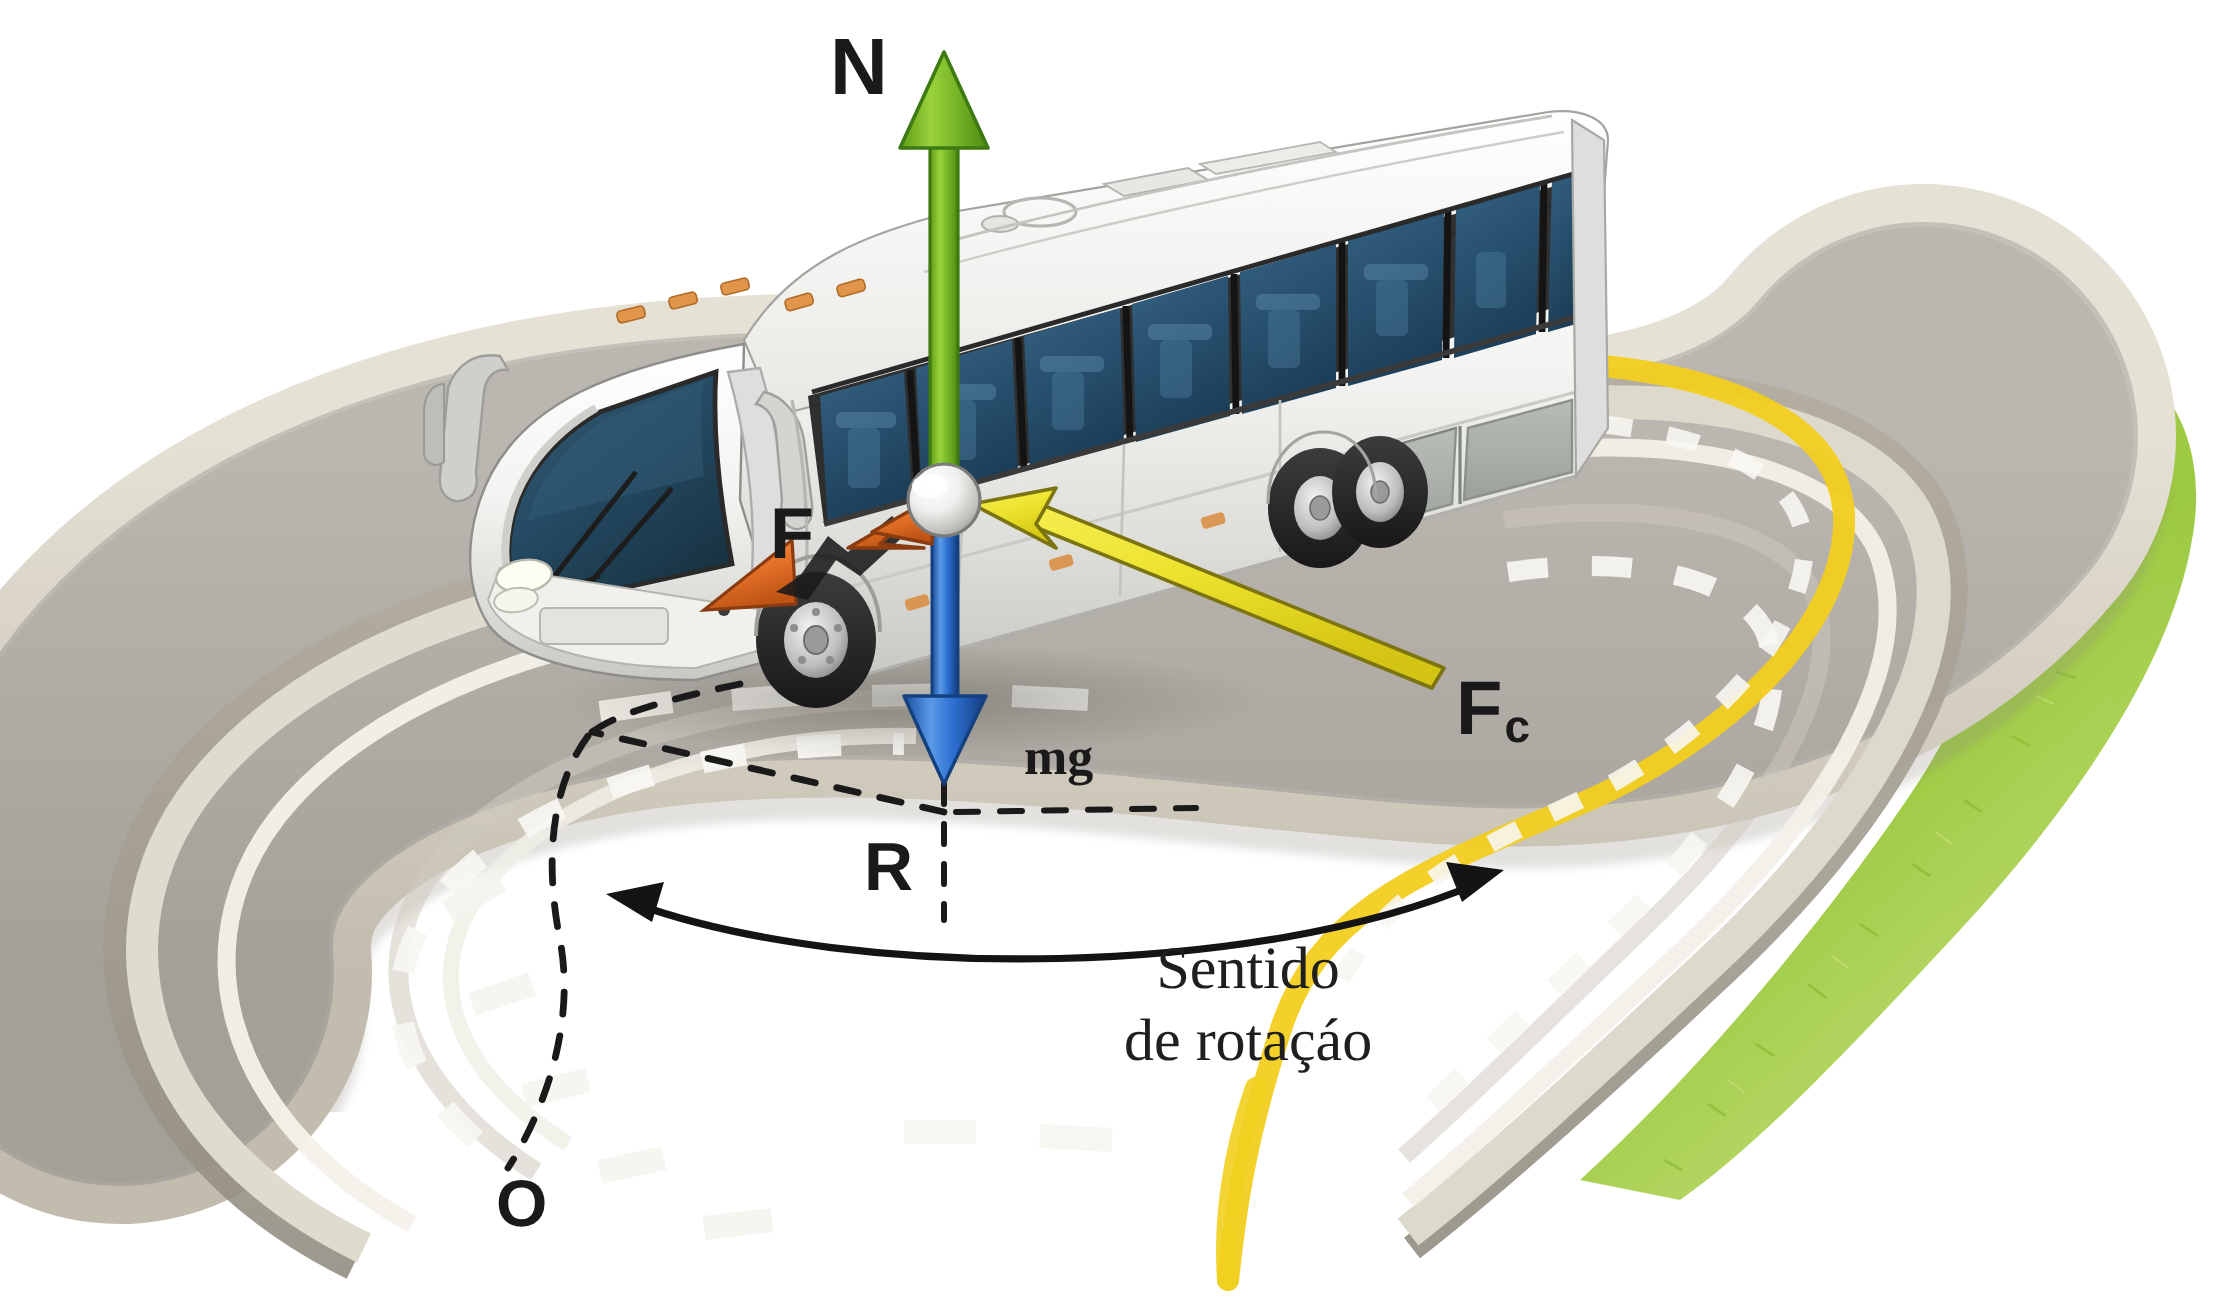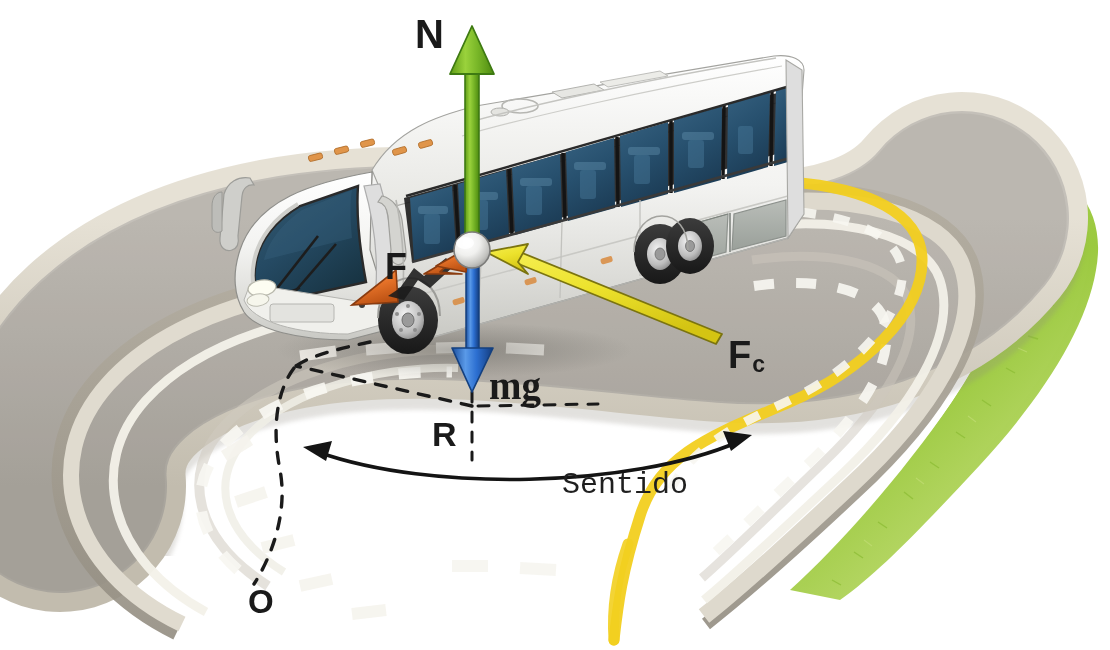--- a/index.html
+++ b/index.html
@@ -16,28 +16,28 @@
     position:absolute;
     font-family:"Liberation Serif", serif;
     font-weight:bold;
     color:#1a1a1a;
     white-space:nowrap;
     line-height:1;
     user-select:none;
   }
   #label-N{left:415px;top:14px;font-size:40px;font-family:"Liberation Sans",sans-serif;}
   #label-F{left:385px;top:249px;font-size:36px;font-family:"Liberation Sans",sans-serif;}
-  #label-mg{left:489px;top:366px;font-size:39px;}
+  #label-mg{left:512px;top:366px;font-size:26px;}
   #label-R{left:432px;top:417px;font-size:34px;font-family:"Liberation Sans",sans-serif;}
   #label-O{left:248px;top:585px;font-size:33px;font-family:"Liberation Sans",sans-serif;}
   #label-Fc{left:728px;top:313px;font-size:38px;font-family:"Liberation Sans",sans-serif;margin-top:23px;}
   #label-Fc .sub{font-size:23px;vertical-align:-0.18em;margin-left:1px;}
   #label-rot{
     left:562px;top:470px;font-size:30px;font-weight:normal;
-    font-family:Liberation Mono, monospace;color:#1f1f1f;text-align:center;
+    font-family:Liberation Serif, serif;color:#1f1f1f;text-align:center;
   }
   #label-rot .l2{display:block;margin-top:6px;}
 </style>
 </head>
 <body>
 
 <div id="stage">
 
   <svg width="1110" height="650" viewBox="0 0 1110 650">
     <defs>
@@ -502,15 +502,16 @@
   <div class="lbl" id="label-mg">mg</div>
 
   <div class="lbl" id="label-R">R</div>
 
   <div class="lbl" id="label-O">O</div>
 
   <div class="lbl" id="label-Fc"><span>F</span><span class="sub">c</span></div>
 
   <div class="lbl" id="label-rot">
     <span>Sentido</span>
+    <span class="l2">de rotaçáo</span>
   </div>
 
 </div>
 
 </body></html>

